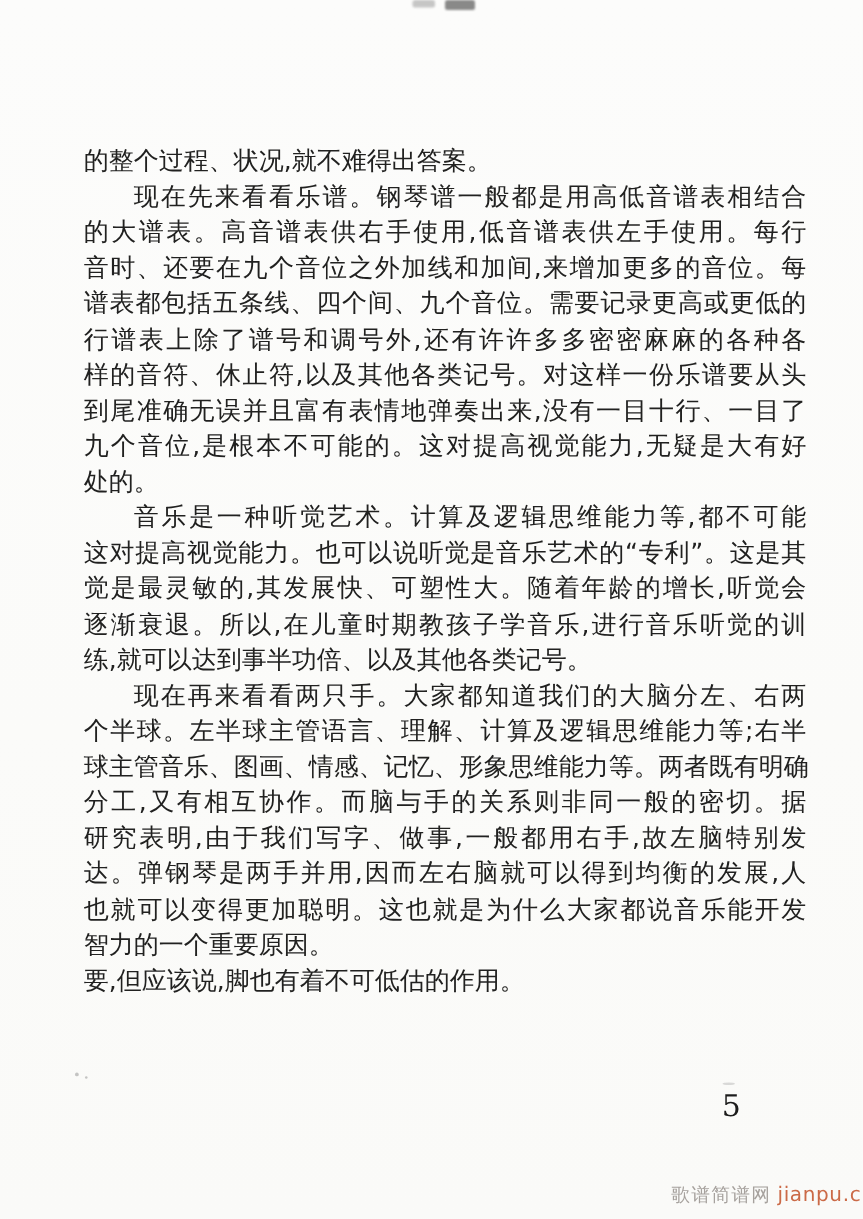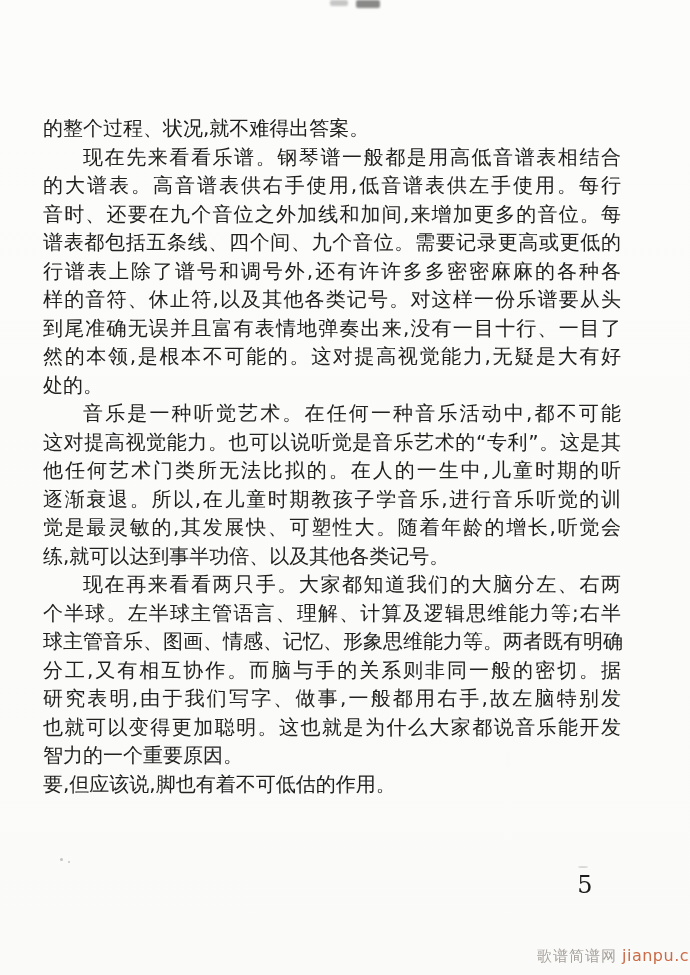--- a/index.html
+++ b/index.html
@@ -19,21 +19,21 @@
   .smudge { position: absolute; border-radius: 2px; }
   .smudge.s1 { left: 330px; top: 0; width: 18px; height: 6px; background: #9a9a9a; opacity: .55; filter: blur(1px); }
   .smudge.s2 { left: 356px; top: 0; width: 24px; height: 8px; background: #4c4c4c; opacity: .65; filter: blur(1px); }
   .speck { position: absolute; background: #8d8d8d; border-radius: 50%; opacity: .5; }
   .speck.k1 { left: 60px; top: 858px; width: 3px; height: 3px; }
   .speck.k2 { left: 68px; top: 861px; width: 2px; height: 2px; }
   .speck.k3 { left: 578px; top: 866px; width: 10px; height: 2px; opacity: .3; filter: blur(.5px); }
 
   .text-block {
     position: absolute;
-    left: 43px;
+    left: 67px;
     top: 114px;
     width: 578px;
     font-size: 20px;
     line-height: 28.5px;
     color: #212120;
     letter-spacing: 0;
   }
   .line {
     text-align: justify;
     text-align-last: justify;
@@ -88,39 +88,39 @@
     </div>
 
     <div class="para">
       <div class="line indent">现在先来看看乐谱。钢琴谱一般都是用高低音谱表相结合</div>
       <div class="line">的大谱表。高音谱表供右手使用,低音谱表供左手使用。每行</div>
       <div class="line">音时、还要在九个音位之外加线和加间,来增加更多的音位。每</div>
       <div class="line">谱表都包括五条线、四个间、九个音位。需要记录更高或更低的</div>
       <div class="line">行谱表上除了谱号和调号外,还有许许多多密密麻麻的各种各</div>
       <div class="line">样的音符、休止符,以及其他各类记号。对这样一份乐谱要从头</div>
       <div class="line">到尾准确无误并且富有表情地弹奏出来,没有一目十行、一目了</div>
-      <div class="line">然的本领,是根本不可能的。这对提高视觉能力,无疑是大有好</div>
+      <div class="line">九个音位,是根本不可能的。这对提高视觉能力,无疑是大有好</div>
       <div class="line short">处的。</div>
     </div>
 
     <div class="para">
-      <div class="line indent">音乐是一种听觉艺术。在任何一种音乐活动中,都不可能</div>
+      <div class="line indent">音乐是一种听觉艺术。计算及逻辑思维能力等,都不可能</div>
       <div class="line">这对提高视觉能力。也可以说听觉是音乐艺术的“专利”。这是其</div>
-      <div class="line">他任何艺术门类所无法比拟的。在人的一生中,儿童时期的听</div>
+      <div class="line">觉是最灵敏的,其发展快、可塑性大。随着年龄的增长,听觉会</div>
       <div class="line">逐渐衰退。所以,在儿童时期教孩子学音乐,进行音乐听觉的训</div>
-      <div class="line">觉是最灵敏的,其发展快、可塑性大。随着年龄的增长,听觉会</div>
       <div class="line short">练,就可以达到事半功倍、以及其他各类记号。</div>
     </div>
 
     <div class="para">
       <div class="line indent">现在再来看看两只手。大家都知道我们的大脑分左、右两</div>
       <div class="line">个半球。左半球主管语言、理解、计算及逻辑思维能力等;右半</div>
       <div class="line">球主管音乐、图画、情感、记忆、形象思维能力等。两者既有明确</div>
       <div class="line">分工,又有相互协作。而脑与手的关系则非同一般的密切。据</div>
       <div class="line">研究表明,由于我们写字、做事,一般都用右手,故左脑特别发</div>
+      <div class="line">达。弹钢琴是两手并用,因而左右脑就可以得到均衡的发展,人</div>
       <div class="line">也就可以变得更加聪明。这也就是为什么大家都说音乐能开发</div>
       <div class="line short">智力的一个重要原因。</div>
     </div>
 
     <div class="para">
       <div class="line short">要,但应该说,脚也有着不可低估的作用。</div>
     </div>
 
   </main>
 

